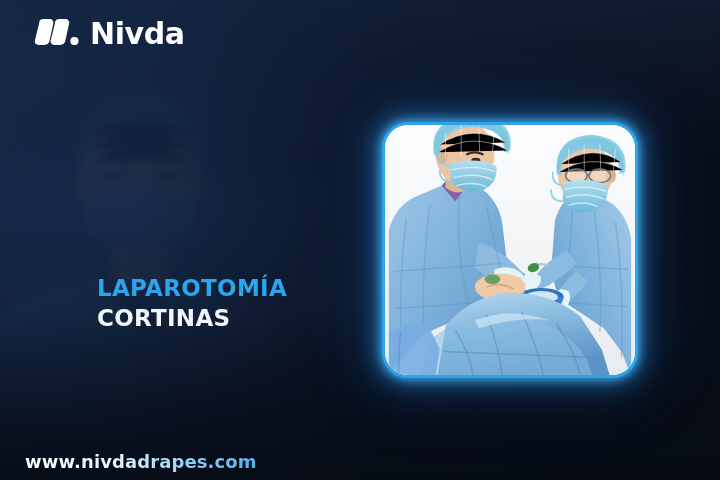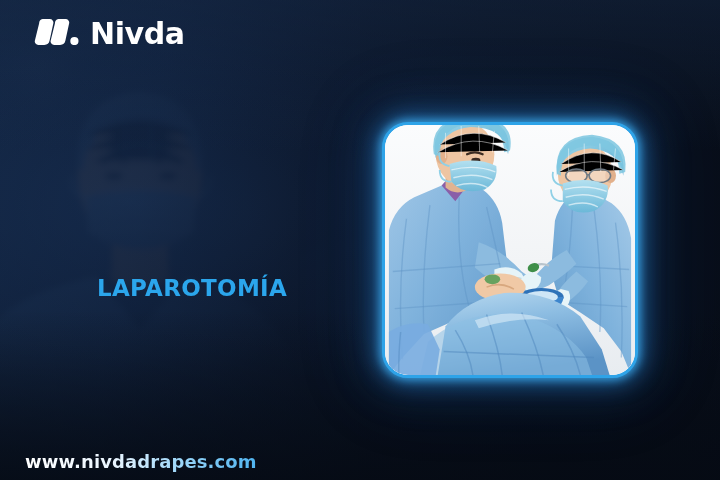--- a/index.html
+++ b/index.html
@@ -248,20 +248,21 @@
           <path d="M25.4 0 h7.2 a3.6 3.6 0 0 1 3.5 4.5 L32.4 21.6 A5.4 5.4 0 0 1 27.1 26 H21.2 A3.6 3.6 0 0 1 17.7 21.5 L21.9 4.4 A4.5 4.5 0 0 1 25.4 0 Z"></path>
           <circle cx="41.4" cy="22" r="4.1"></circle>
         </g>
       </svg>
     </span>
     <span class="logo-word">Nivda</span>
   </div>
 
   <div class="headline">
     <div class="l1">LAPAROTOMÍA</div>
+    <div class="l2">CORTINAS</div>
   </div>
 
   <div class="website">www.nivdadrapes.com</div>
 
   <div class="panel">
     <div class="panel-inner">
       <svg viewBox="0 0 256 256" xmlns="http://www.w3.org/2000/svg" aria-hidden="true">
         <defs>
           <linearGradient id="bgW" x1="0" y1="0" x2="0" y2="1">
             <stop offset="0%" stop-color="#fbfcfd"></stop>

